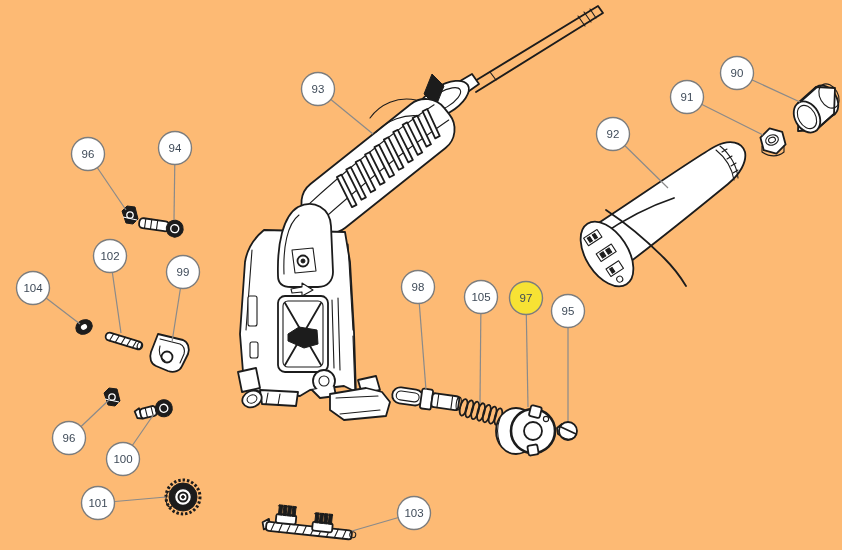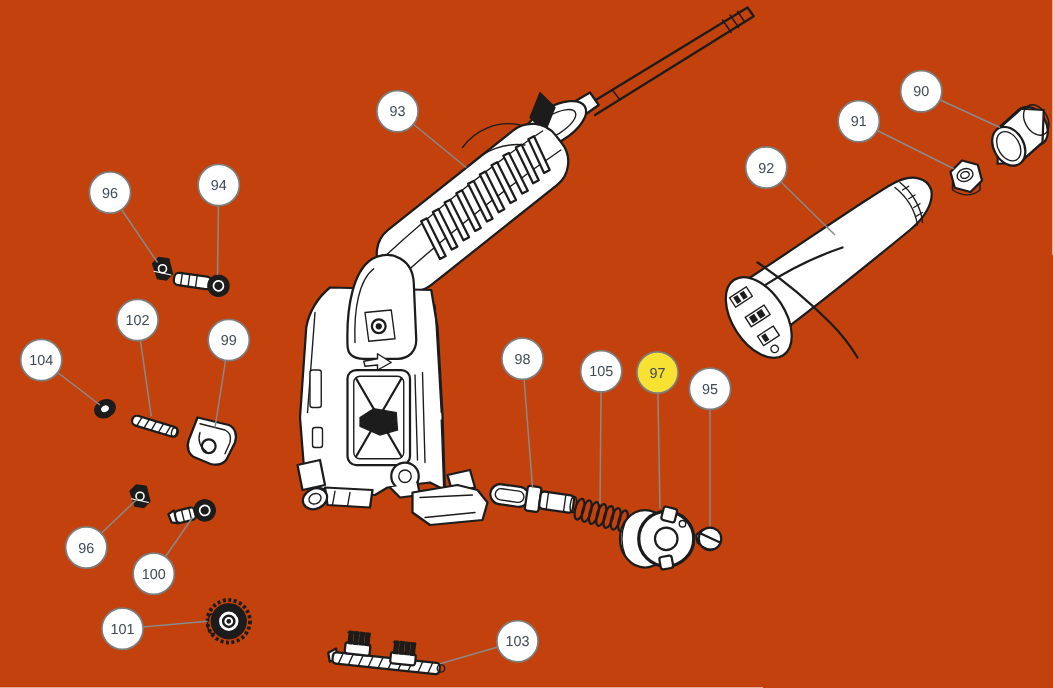--- a/index.html
+++ b/index.html
@@ -1,16 +1,16 @@
 <!DOCTYPE html>
 <html><head>
 <meta charset="utf-8">
 <style>
   html,body{margin:0;padding:0;background:#ffffff;}
-  #stage{position:relative;width:842px;height:550px;background:#c2410c;overflow:hidden;
+  #stage{position:relative;width:842px;height:550px;background:#fdba74;overflow:hidden;
          font-family:"Liberation Sans",sans-serif;}
   svg{display:block}
   .part{stroke:#1c1c1c;fill:none;stroke-width:1.8;stroke-linejoin:round;stroke-linecap:round;}
   .partw{stroke:#1c1c1c;fill:#ffffff;stroke-width:1.8;stroke-linejoin:round;stroke-linecap:round;}
   .thin{stroke-width:1.1;}
   .dark{fill:#1c1c1c;stroke:#1c1c1c;stroke-width:1;}
   .callout-circle{stroke-width:1.4;}
   .callout-text{font-family:"Liberation Sans",sans-serif;font-size:11.5px;}
 </style>
 </head>

